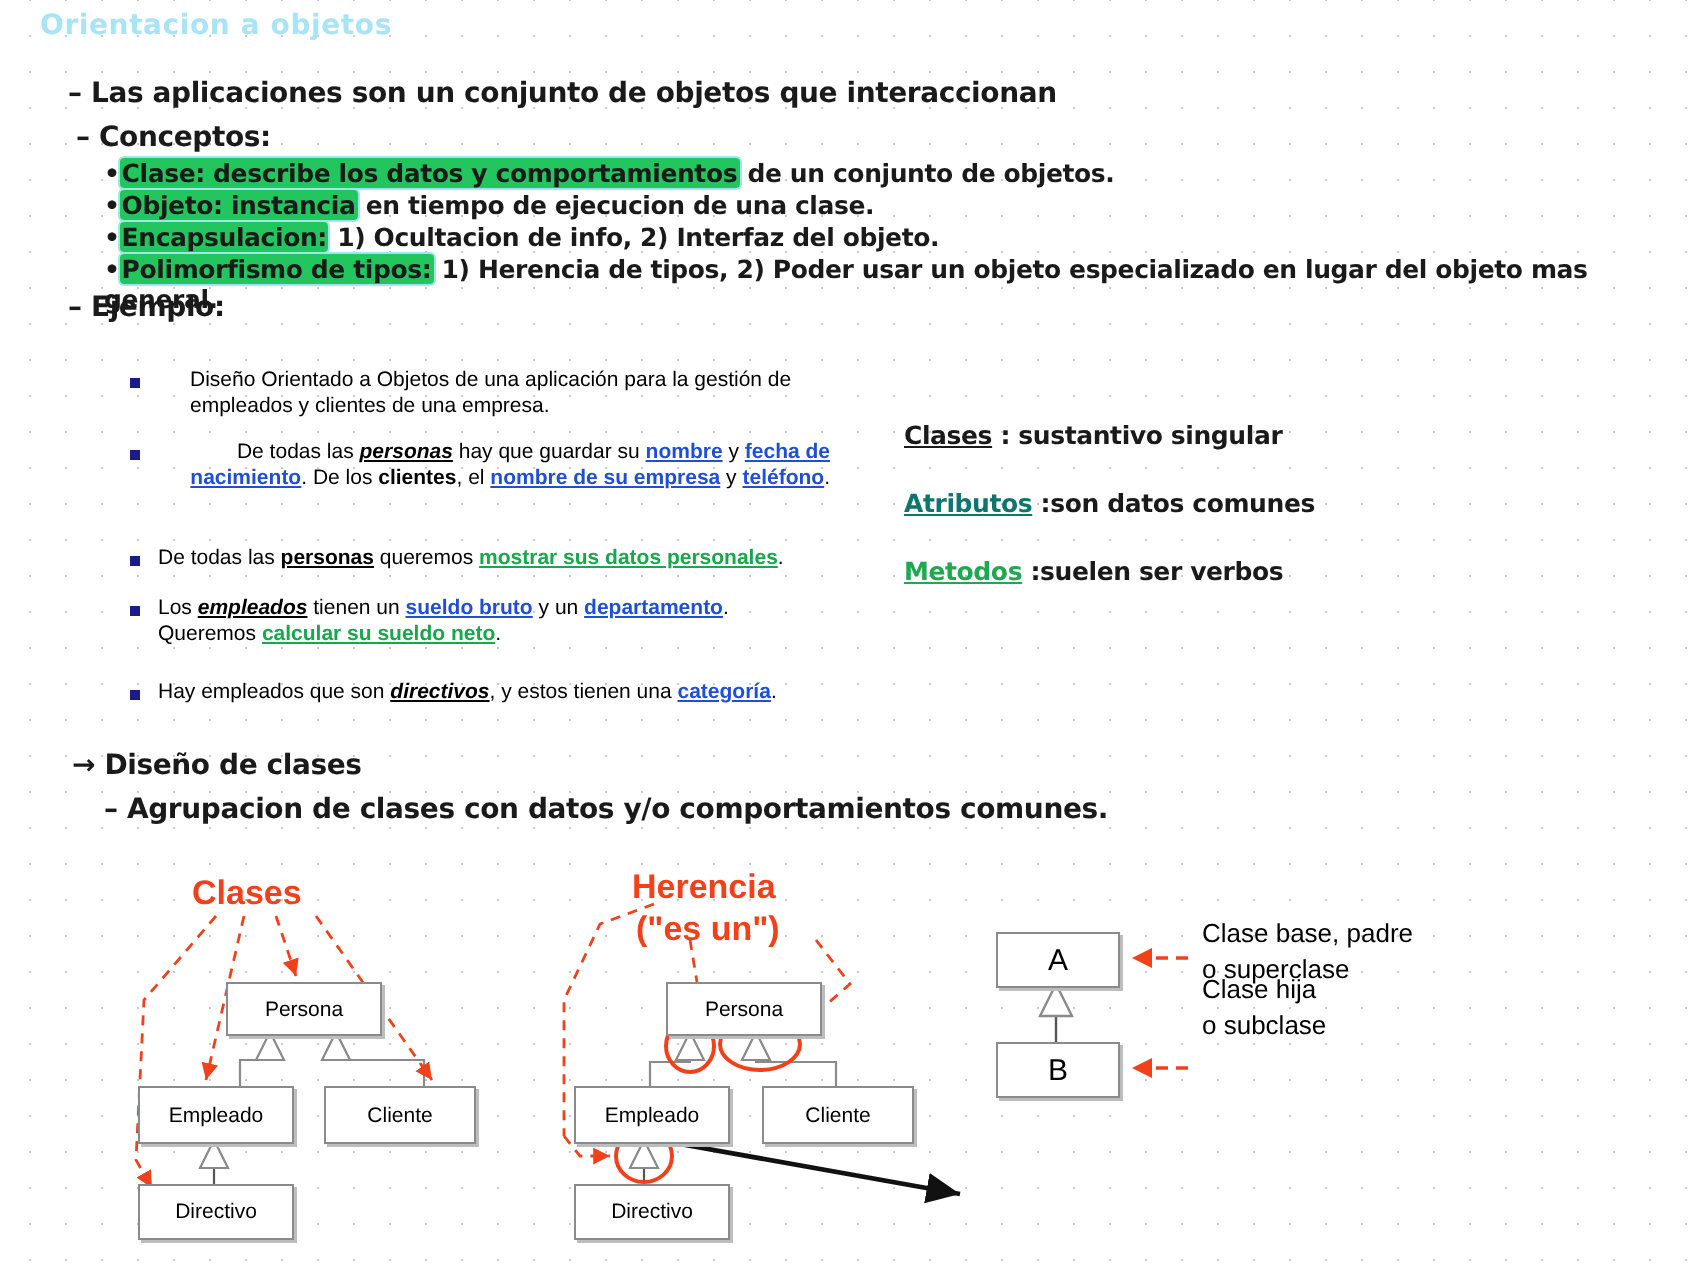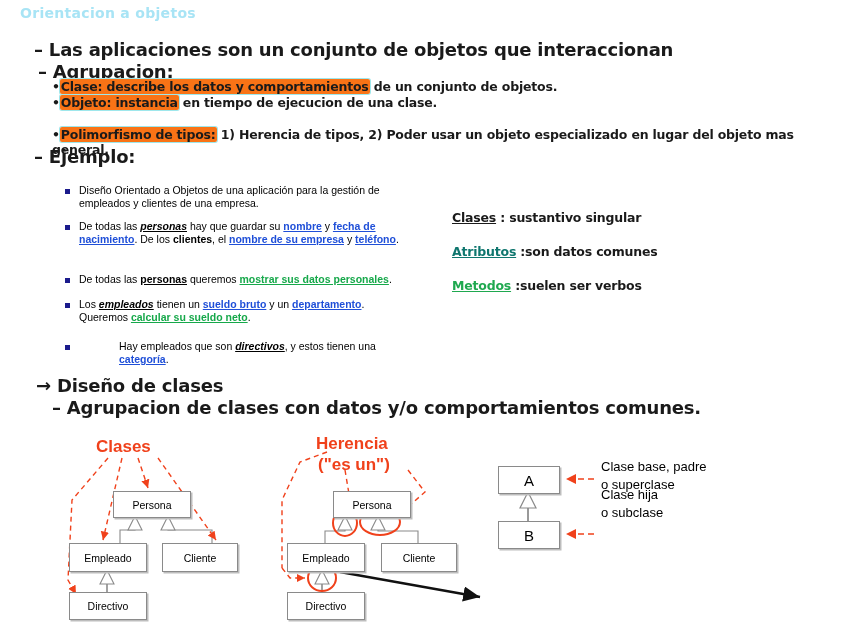--- a/index.html
+++ b/index.html
@@ -23,24 +23,24 @@
     letter-spacing:-0.2px;
     color:#1a1a1a;
   }
   .title{
     position:absolute;left:20px;top:5px;
     font-size:14px;
     color:#a8e4f5;
     font-weight:bold;
     letter-spacing:0.3px;
   }
-  .l1{position:absolute;font-size:18px;}
+  .l1{position:absolute;font-size:14px;}
   .l2{position:absolute;font-size:12.5px;}
   .hl{
-    background:#f97316;
+    background:#22c55e;
     box-shadow:0 0 0 1px #9ee7ec;
     border-radius:2px;
     padding:0 1px;
   }
 
   
   .slide{
     position:absolute;left:55px;top:176px;width:400px;height:180px;
     font-family:"Liberation Sans", sans-serif;
   }
@@ -90,45 +90,48 @@
   }
 </style>
 </head>
 <body>
 
 <div class="page">
 
   <div class="title hand">Orientacion a objetos</div>
 
   <div class="l1 hand" style="left:34px;top:39px;">– Las aplicaciones son un conjunto de objetos que interaccionan</div>
-  <div class="l1 hand" style="left:38px;top:61px;">– Agrupacion:</div>
+  <div class="l1 hand" style="left:38px;top:61px;">– Conceptos:</div>
 
   <div class="l2 hand" style="left:52px;top:79px;">
     <span>•</span><span class="hl">Clase: describe los datos y comportamientos</span><span> de un conjunto de objetos.</span>
   </div>
   <div class="l2 hand" style="left:52px;top:95px;">
     <span>•</span><span class="hl">Objeto: instancia</span><span> en tiempo de ejecucion de una clase.</span>
   </div>
+  <div class="l2 hand" style="left:52px;top:111px;">
+    <span>•</span><span class="hl">Encapsulacion:</span><span> 1) Ocultacion de info, 2) Interfaz del objeto.</span>
+  </div>
   <div class="l2 hand" style="left:52px;top:127px;">
     <span>•</span><span class="hl">Polimorfismo de tipos:</span><span> 1) Herencia de tipos, 2) Poder usar un objeto especializado en lugar del objeto mas general.</span>
   </div>
 
   <div class="l1 hand" style="left:34px;top:146px;">– Ejemplo:</div>
 
   <div class="slide">
 
-    <div class="bullet-row" style="left:10px;top:8px;width:360px;">
+    <div class="bullet-row" style="left:10px;top:8px;width:360px;gap:16px;">
       <div class="sq"></div>
       <div class="btxt">
         <span>Diseño Orientado a Objetos de una aplicación para la gestión de</span><br>
         <span>empleados y clientes de una empresa.</span>
       </div>
     </div>
 
-    <div class="bullet-row" style="left:10px;top:44px;width:350px;">
+    <div class="bullet-row" style="left:10px;top:44px;width:350px;text-align:right;">
       <div class="sq"></div>
       <div class="btxt">
         <span>De todas las </span><span class="bi">personas</span><span> hay que guardar su </span><span class="lkb">nombre</span><span> y </span><span class="lkb">fecha de nacimiento</span><span>. De los </span><span class="bb">clientes</span><span>, el </span><span class="lkb">nombre de su empresa</span><span> y </span><span class="lkb">teléfono</span><span>.</span>
       </div>
     </div>
 
     <div class="bullet-row" style="left:10px;top:97px;width:360px;">
       <div class="sq"></div>
       <div class="btxt">
         <span>De todas las </span><span class="bb" style="text-decoration:underline">personas</span><span> queremos </span><span class="lkg">mostrar sus datos personales</span><span>.</span>
@@ -136,21 +139,21 @@
     </div>
 
     <div class="bullet-row" style="left:10px;top:122px;width:360px;">
       <div class="sq"></div>
       <div class="btxt">
         <span>Los </span><span class="bi">empleados</span><span> tienen un </span><span class="lkb">sueldo bruto</span><span> y un </span><span class="lkb">departamento</span><span>.</span><br>
         <span>Queremos </span><span class="lkg">calcular su sueldo neto</span><span>.</span>
       </div>
     </div>
 
-    <div class="bullet-row" style="left:10px;top:164px;width:360px;gap:40px;">
+    <div class="bullet-row" style="left:10px;top:164px;width:360px;">
       <div class="sq"></div>
       <div class="btxt">
         <span>Hay empleados que son </span><span class="bi">directivos</span><span>, y estos tienen una </span><span class="lkb">categoría</span><span>.</span>
       </div>
     </div>
   </div>
 
   <div class="leg hand" style="left:452px;top:210px;">
     <span class="k k-black">Clases</span><span> : </span><span>sustantivo singular</span>
   </div>

